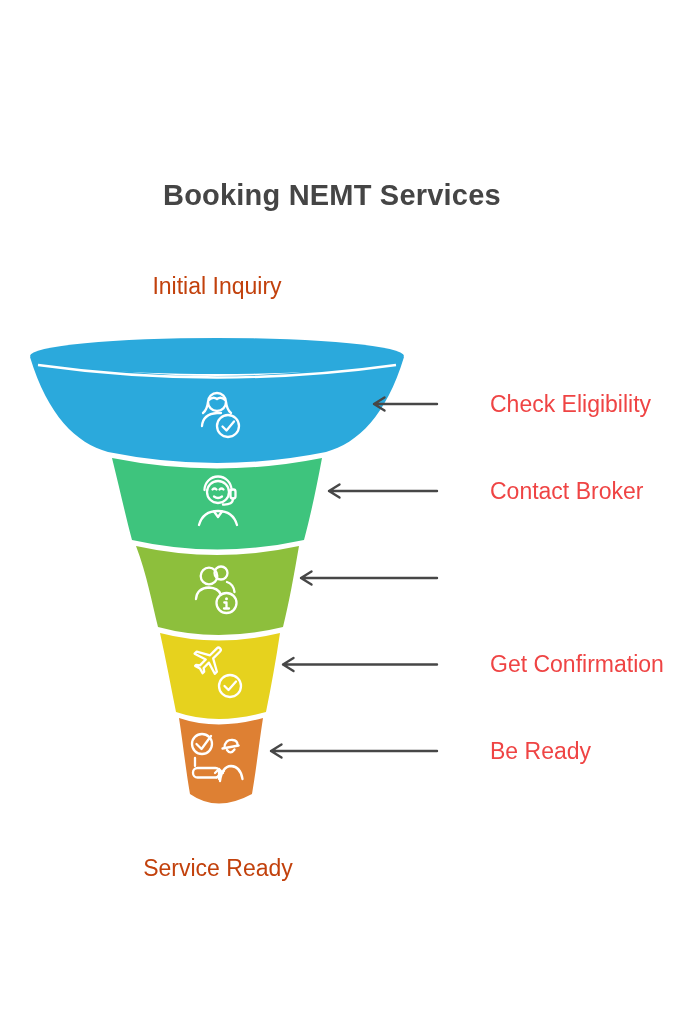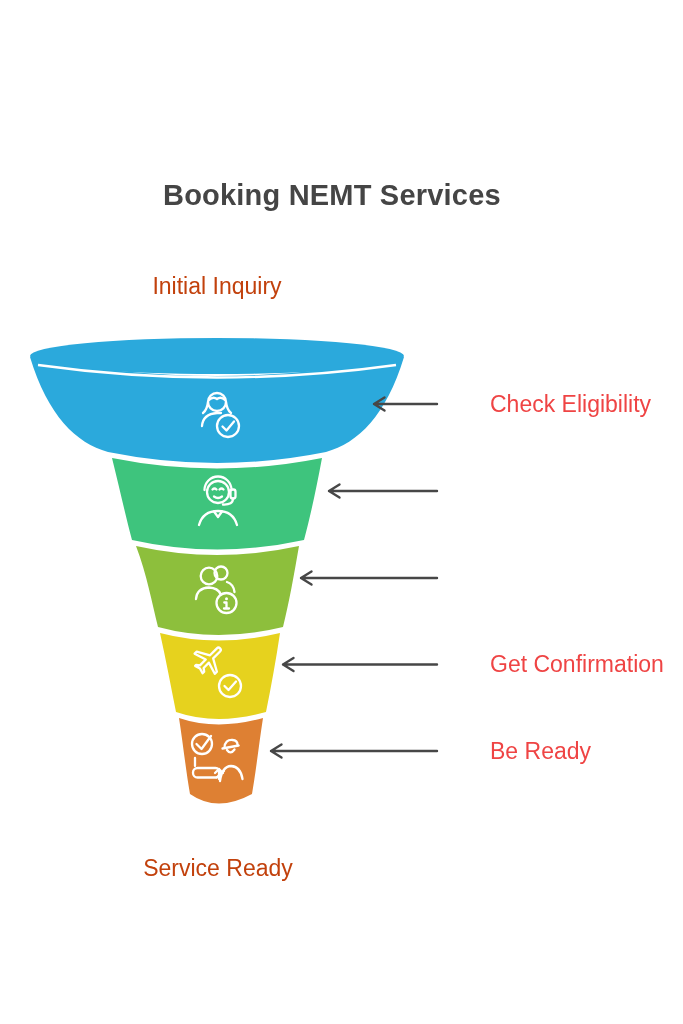--- a/index.html
+++ b/index.html
@@ -20,20 +20,21 @@
 </head>
 <body>
 
 <div class="canvas">
 
   <div class="title">Booking NEMT Services</div>
   <div class="cap-label cap-top">Initial Inquiry</div>
   <div class="cap-label cap-bottom">Service Ready</div>
 
   <div class="stage-label sl-0">Check Eligibility</div>
+  <div class="stage-label sl-1">Contact Broker</div>
   <div class="stage-label sl-3">Get Confirmation</div>
   <div class="stage-label sl-4">Be Ready</div>
 
   <svg width="683" height="1024" viewBox="0 0 683 1024">
 
     <g>
       <path d="M30 357 C48 416 76 443 108 452 Q217 474 326 452 C358 443 386 416 404 357 Q217 395 30 357 Z" fill="#2BA9DC"></path>
       <ellipse cx="217" cy="356" rx="187" ry="18" fill="#2BA9DC"></ellipse>
       <path d="M38 365 Q217 390 396 365" fill="none" stroke="#ffffff" stroke-width="2.4"></path>
     </g>

